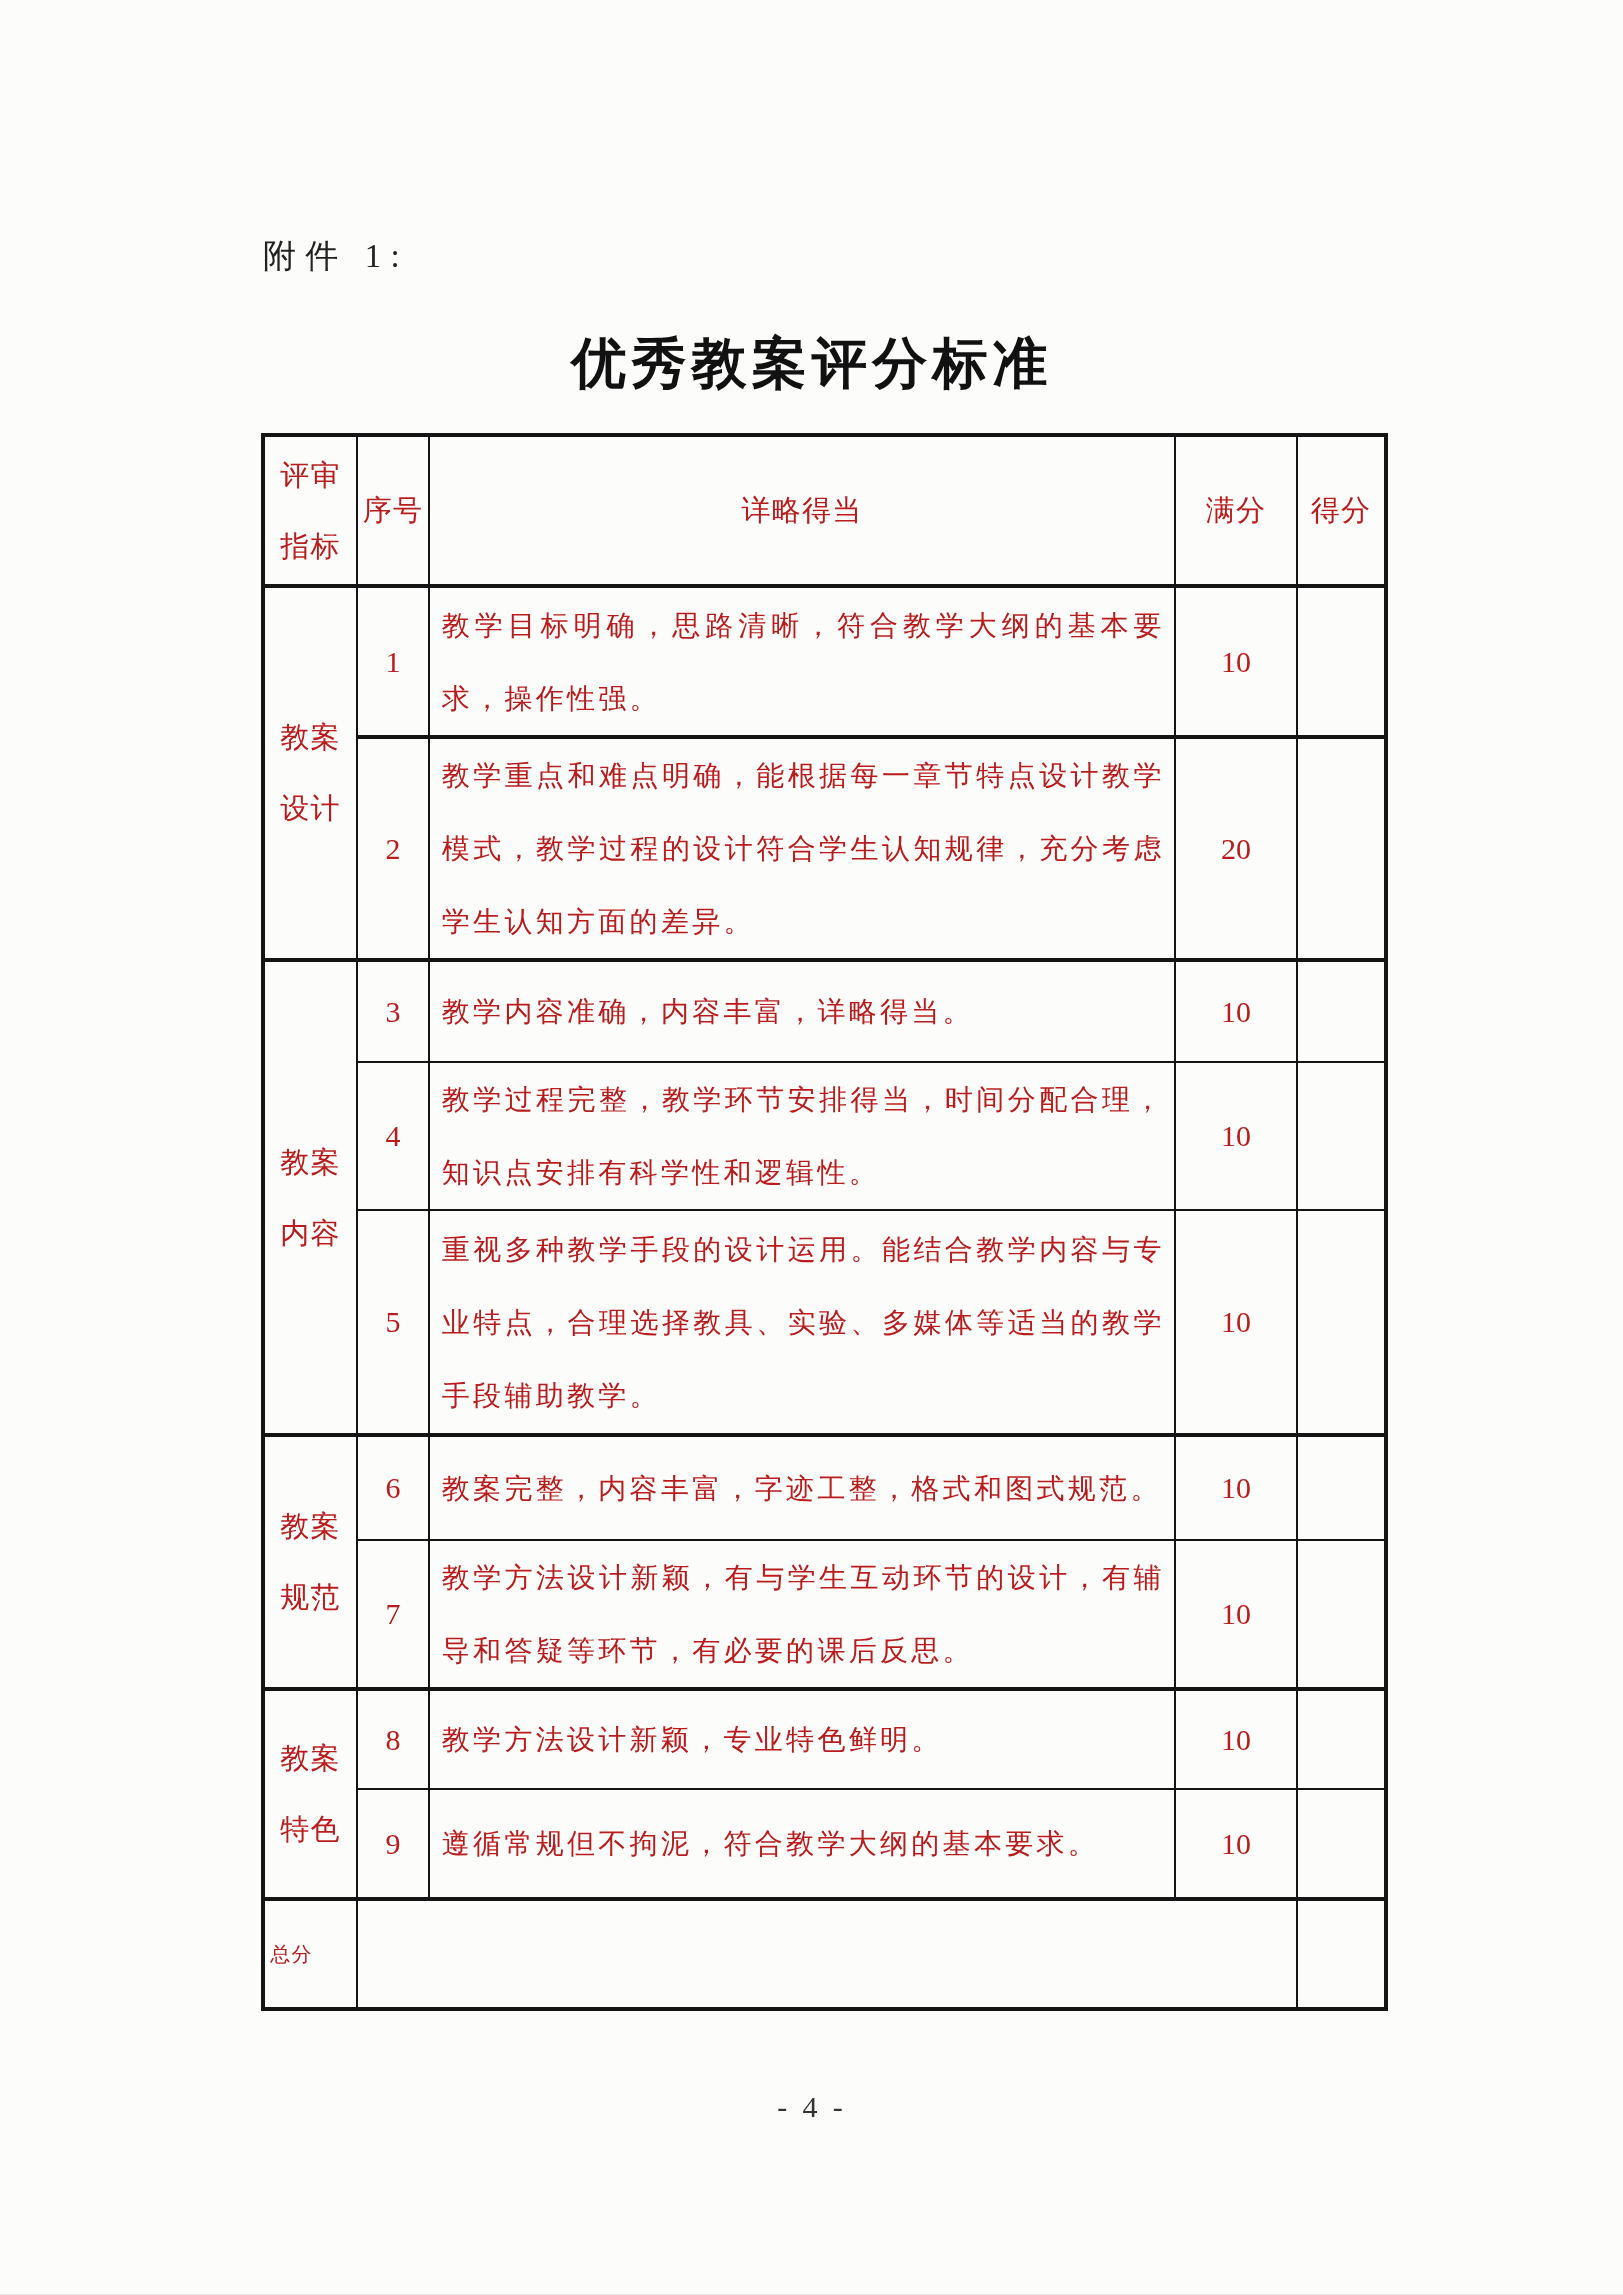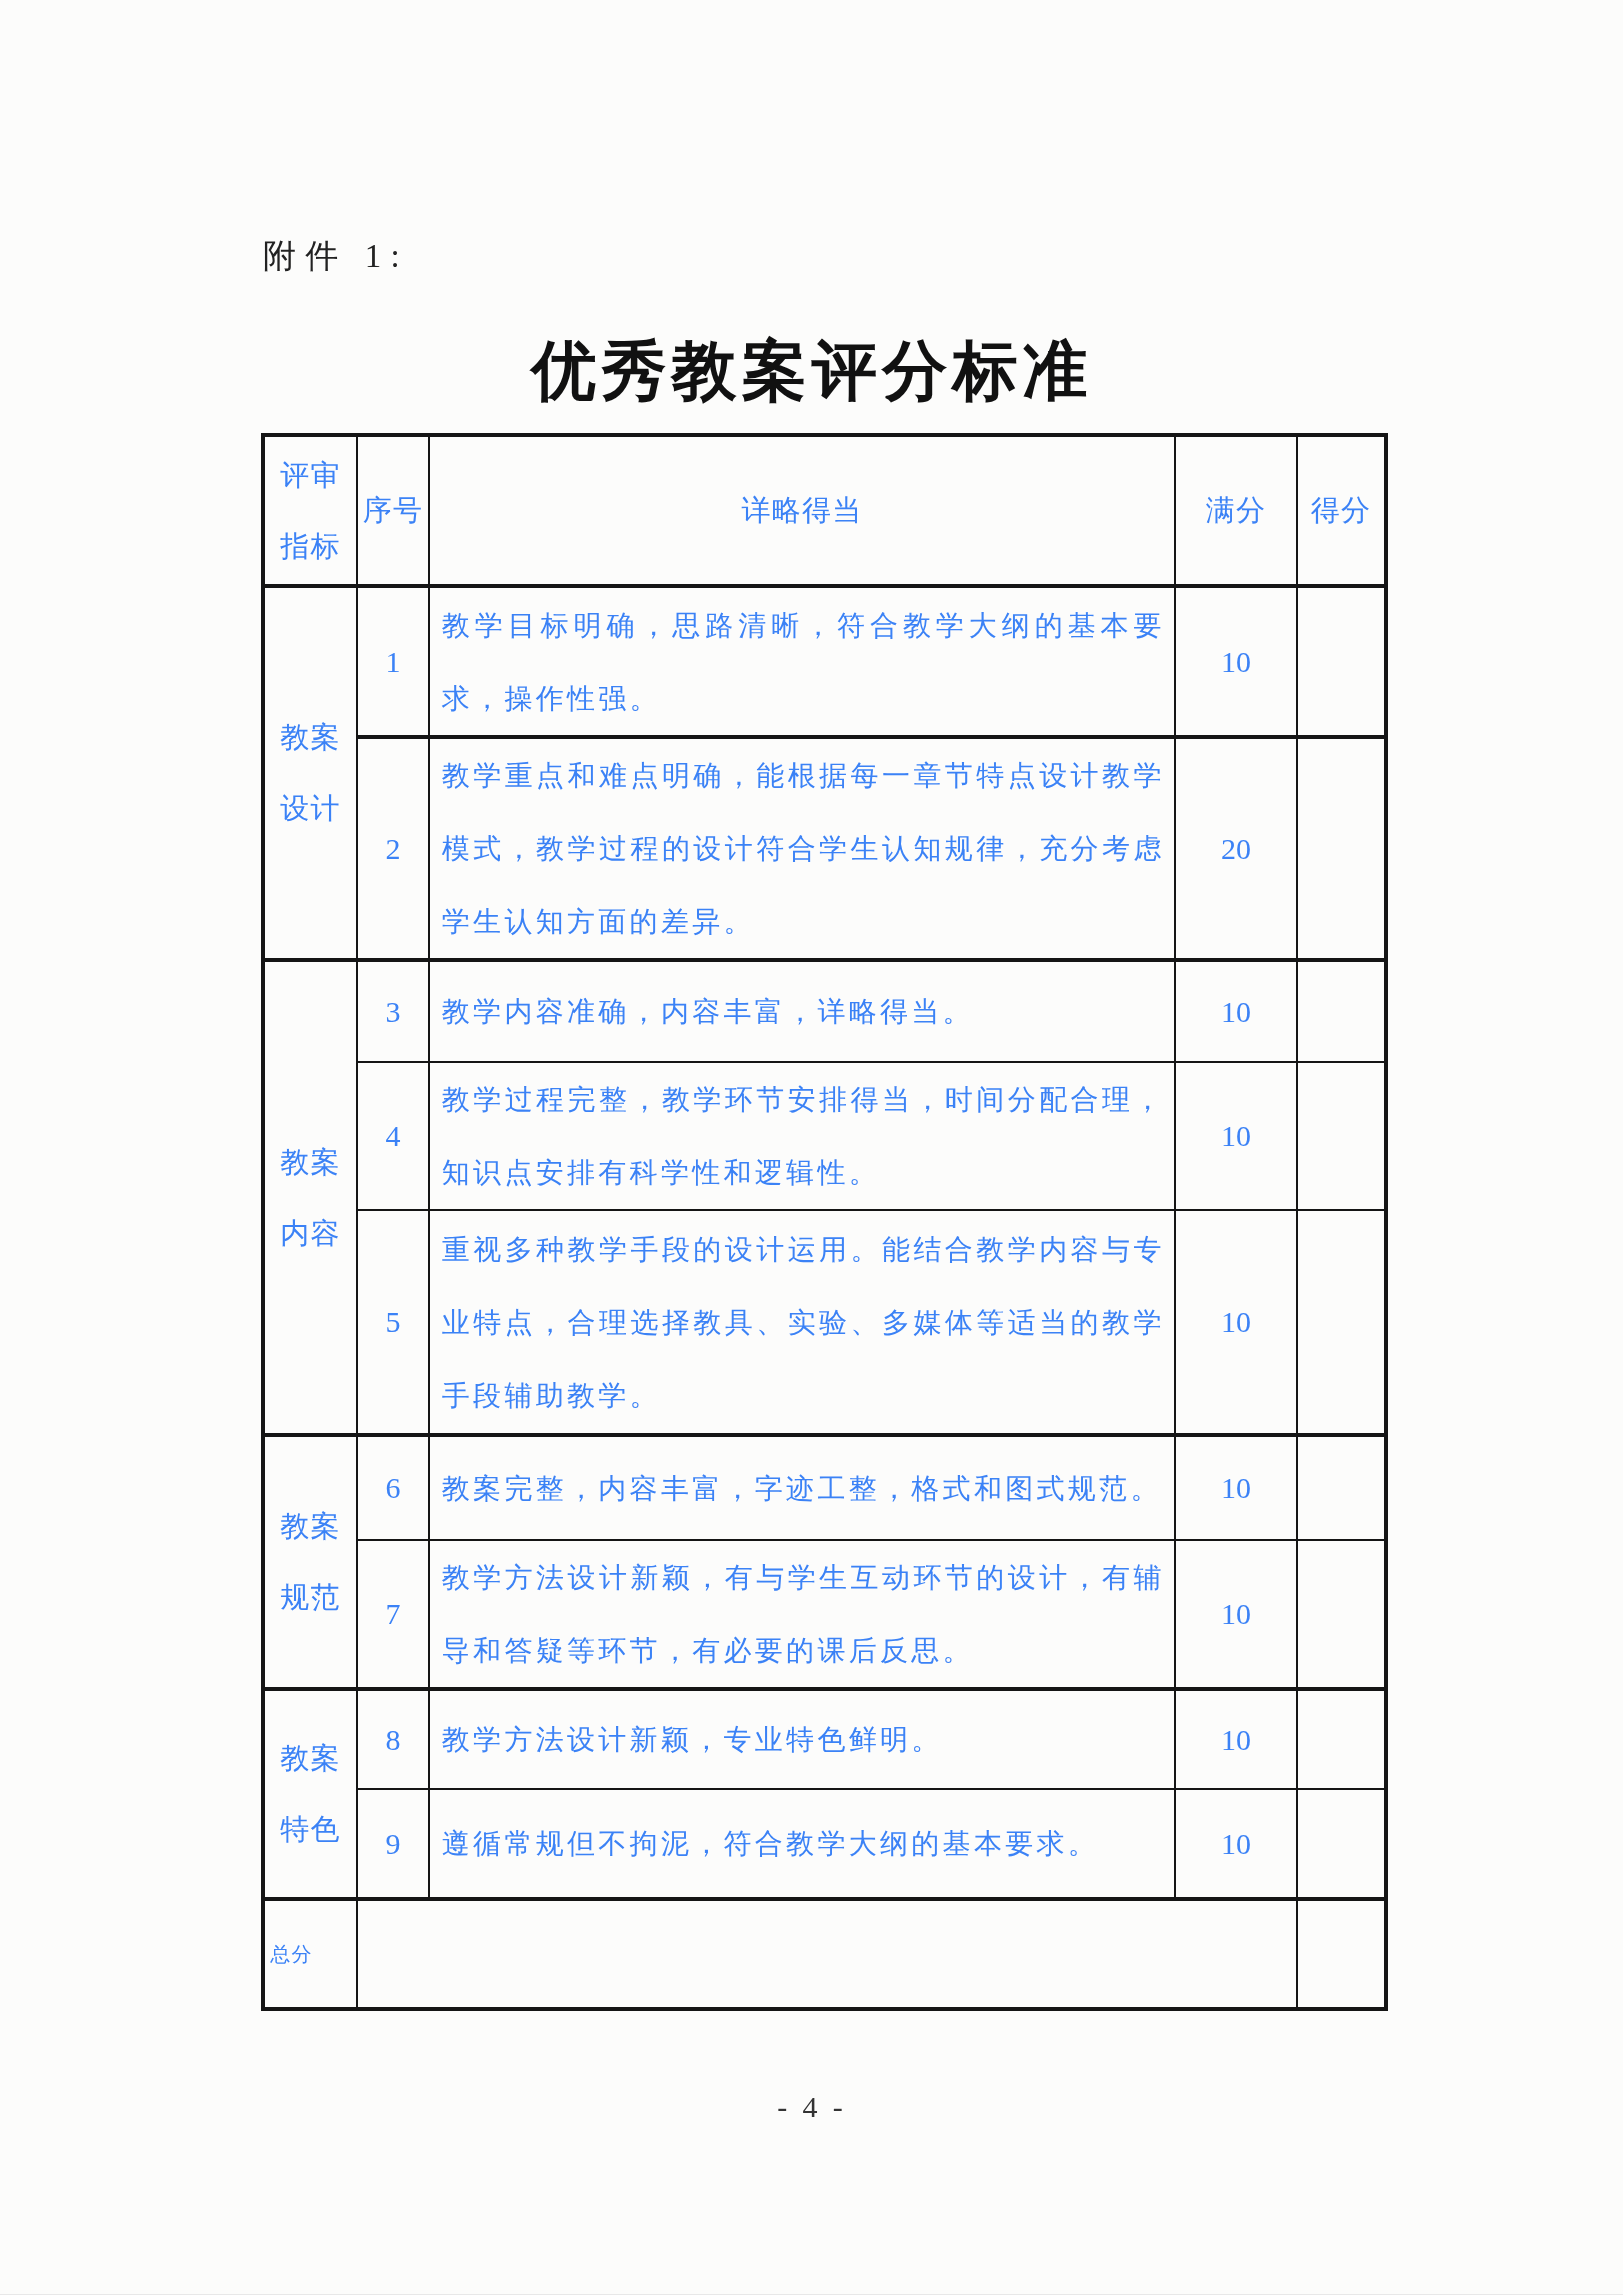--- a/index.html
+++ b/index.html
@@ -11,37 +11,37 @@
     color:#1c1c1c;
     font-family:"Liberation Serif","DejaVu Serif",serif;
     overflow:hidden;
   }
   .attachment {
     position:absolute; left:263px; top:234px;
     font-size:33px; letter-spacing:9.2px; color:#222;
   }
   .doc-title {
     position:absolute; left:0; top:327px; width:1624px;
-    text-align:center; font-size:65px; font-weight:bold;
+    text-align:center; font-size:55px; font-weight:bold;
     letter-spacing:5.2px; color:#111;
   }
   table.rubric {
     position:absolute; left:261px; top:433px;
     width:1124px;
     border-collapse:collapse; table-layout:fixed;
     background:transparent;
   }
   table.rubric, table.rubric td, table.rubric th {
     border:2px solid #151515;
   }
   table.rubric { border-width:4.6px; }
   tr.thick-top td, tr.thick-top th { border-top-width:4.6px;margin-left:40px; }
   td, th {
     padding:0; font-weight:normal; vertical-align:middle;
-    color:#3b82f6; overflow:hidden;
+    color:#b91c1c; overflow:hidden;
   }
   .cat-cell, th.col-cat {
     font-size:29px; line-height:71px; text-align:center;
     letter-spacing:1.3px; padding:0 6.5px;
     word-break:break-all;
   }
   th.col-index, th.col-desc, th.col-max, th.col-score {
     font-size:29px; text-align:center; letter-spacing:1.3px;
     line-height:69px; word-break:break-all; padding:0 3.9px;
   }

